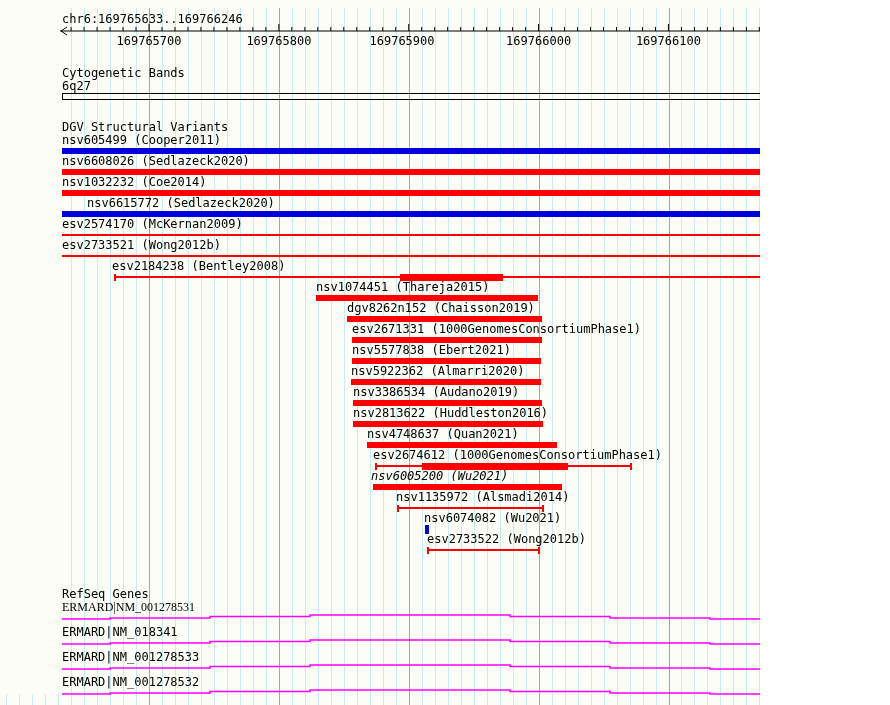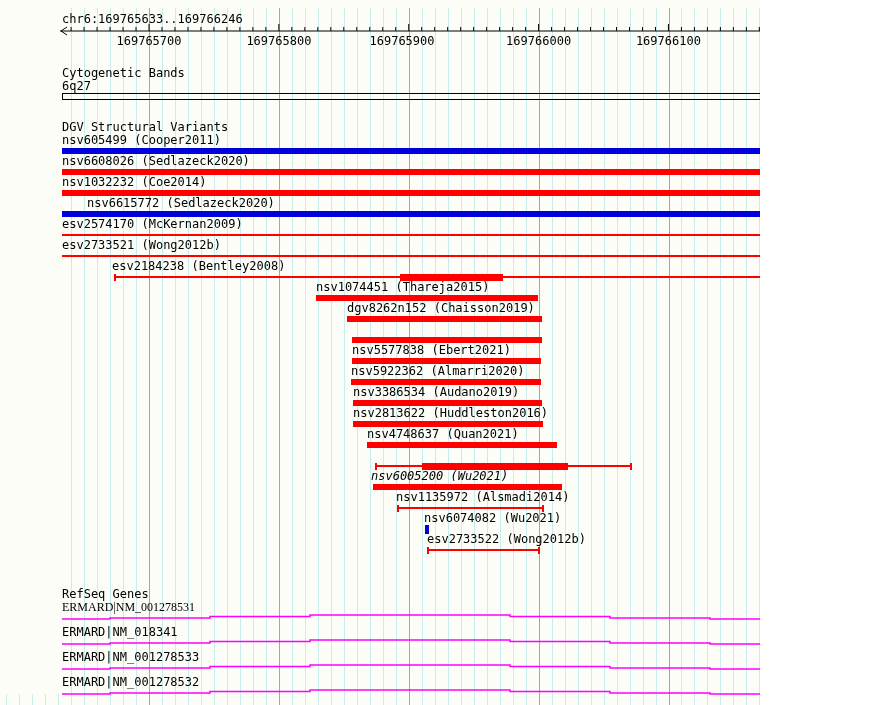--- a/index.html
+++ b/index.html
@@ -193,31 +193,33 @@
       <div class="range" style="left: 114px; top: 274px; width: 727px;">
         <div class="hline" style="background: rgb(255, 0, 0);"></div>
         <div class="whisk" style="left: 0px; background: rgb(255, 0, 0);"></div>
         <div class="whisk" style="right: 0px; background: rgb(255, 0, 0);"></div>
         <div class="inner" style="left: 286px; width: 103px; background: rgb(255, 0, 0);"></div>
       </div>
       <div class="label" style="left: 316px; top: 281px;">nsv1074451 (Thareja2015)</div>
       <div class="glyph" style="left: 316px; top: 295px; width: 222px; height: 6px; background: rgb(255, 0, 0);"></div>
       <div class="label" style="left: 347px; top: 302px;">dgv8262n152 (Chaisson2019)</div>
       <div class="glyph" style="left: 347px; top: 316px; width: 195px; height: 6px; background: rgb(255, 0, 0);"></div>
+      <div class="label" style="left: 352px; top: 323px;">esv2671331 (1000GenomesConsortiumPhase1)</div>
       <div class="glyph" style="left: 352px; top: 337px; width: 190px; height: 6px; background: rgb(255, 0, 0);"></div>
       <div class="label" style="left: 352px; top: 344px;">nsv5577838 (Ebert2021)</div>
       <div class="glyph" style="left: 352px; top: 358px; width: 189px; height: 6px; background: rgb(255, 0, 0);"></div>
       <div class="label" style="left: 351px; top: 365px;">nsv5922362 (Almarri2020)</div>
       <div class="glyph" style="left: 351px; top: 379px; width: 190px; height: 6px; background: rgb(255, 0, 0);"></div>
       <div class="label" style="left: 353px; top: 386px;">nsv3386534 (Audano2019)</div>
       <div class="glyph" style="left: 353px; top: 400px; width: 189px; height: 6px; background: rgb(255, 0, 0);"></div>
       <div class="label" style="left: 353px; top: 407px;">nsv2813622 (Huddleston2016)</div>
       <div class="glyph" style="left: 353px; top: 421px; width: 190px; height: 6px; background: rgb(255, 0, 0);"></div>
       <div class="label" style="left: 367px; top: 428px;">nsv4748637 (Quan2021)</div>
       <div class="glyph" style="left: 367px; top: 442px; width: 190px; height: 6px; background: rgb(255, 0, 0);"></div>
+      <div class="label" style="left: 373px; top: 449px;">esv2674612 (1000GenomesConsortiumPhase1)</div>
       <div class="range" style="left: 375px; top: 463px; width: 257px;">
         <div class="hline" style="background: rgb(255, 0, 0);"></div>
         <div class="whisk" style="left: 0px; background: rgb(255, 0, 0);"></div>
         <div class="whisk" style="right: 0px; background: rgb(255, 0, 0);"></div>
         <div class="inner" style="left: 47px; width: 146px; background: rgb(255, 0, 0);"></div>
       </div>
       <div class="label" style="left: 371px; top: 470px; font-style: italic;">nsv6005200 (Wu2021)</div>
       <div class="glyph" style="left: 373px; top: 484px; width: 189px; height: 6px; background: rgb(255, 0, 0);"></div>
       <div class="label" style="left: 396px; top: 491px;">nsv1135972 (Alsmadi2014)</div>
       <div class="range" style="left: 397px; top: 505px; width: 147px;">

